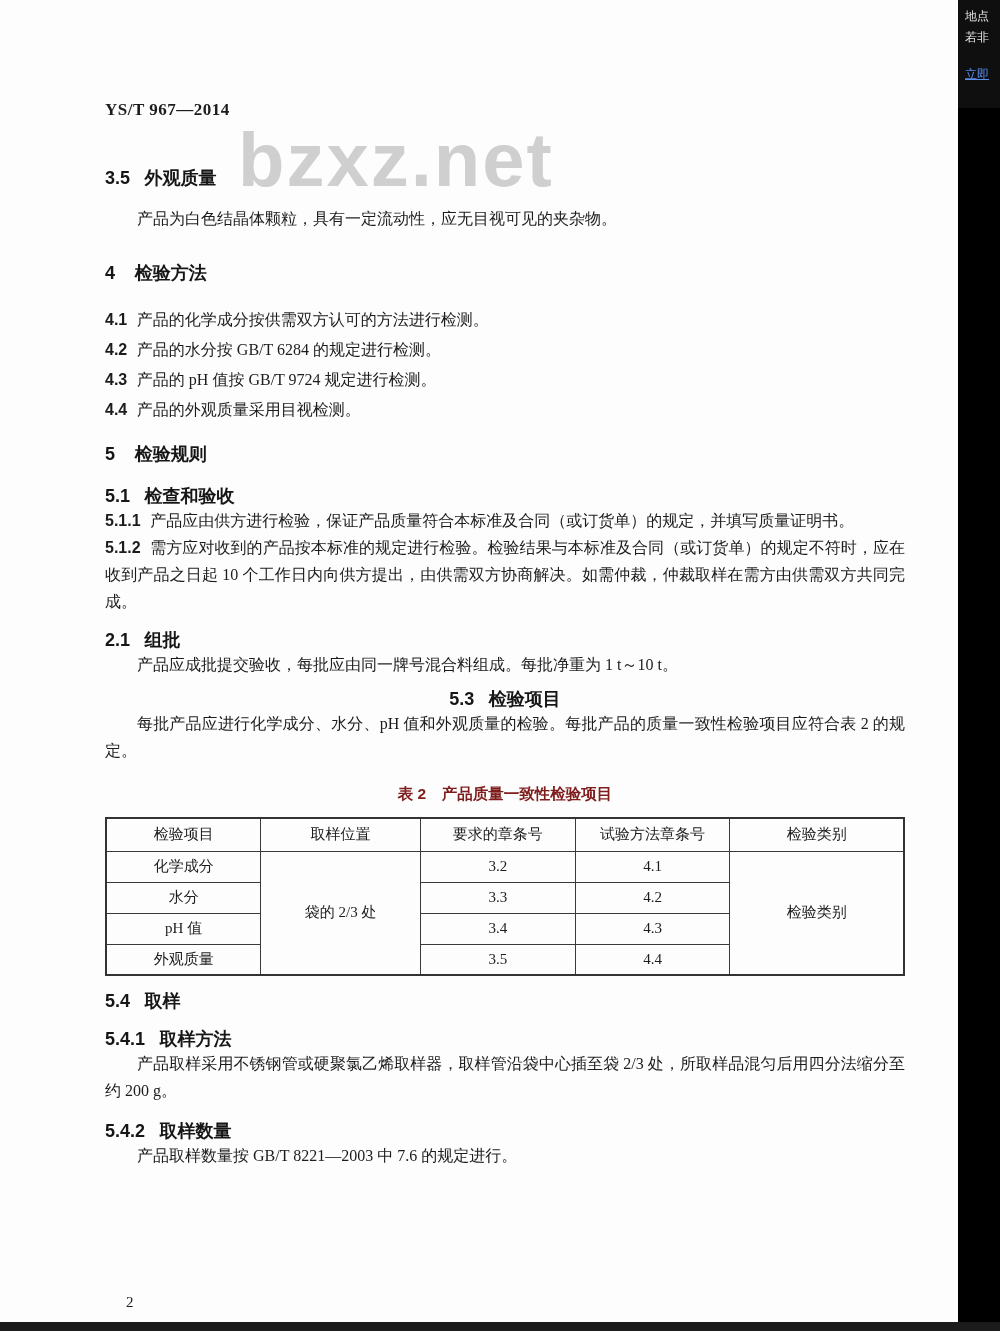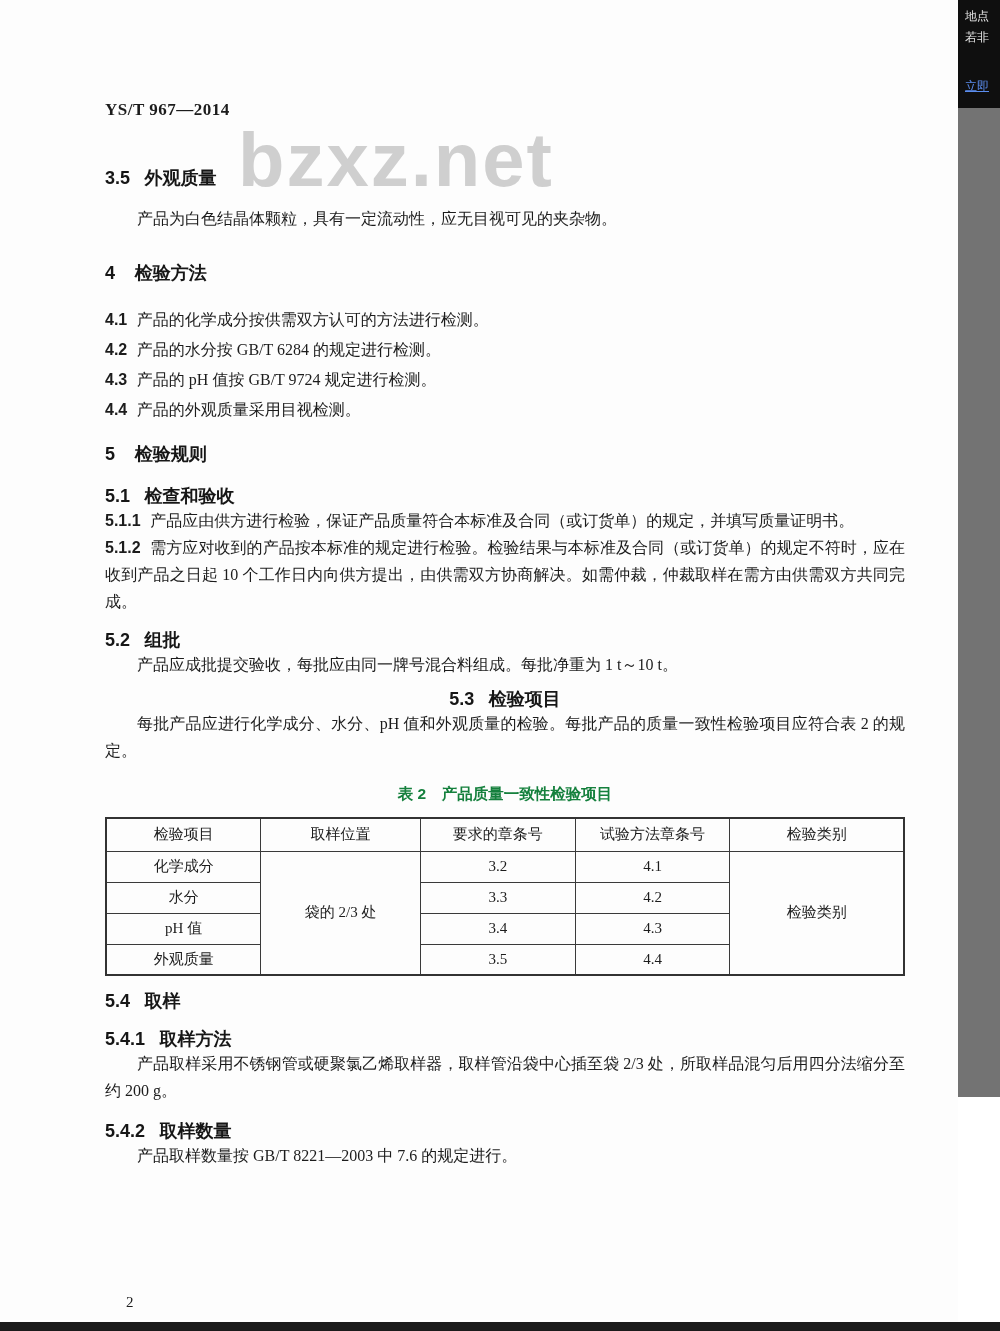--- a/index.html
+++ b/index.html
@@ -41,51 +41,51 @@
     font-family:"Liberation Sans", sans-serif;
     font-weight:bold;margin-right:0.6em;
   }
   .mt44{margin-top:44px;} .mt30{margin-top:30px;} .mt22{margin-top:22px;}
   .mt20{margin-top:20px;} .mt16{margin-top:16px;} .mt14{margin-top:14px;}
   .mt12{} .mt10{margin-top:10px;text-align:center;}
   .mt3{margin-top:3px;}
   .tbl-caption{
     text-align:center;margin-top:16px;
     font-family:"Liberation Sans", sans-serif;
-    font-weight:bold;font-size:15.5px;color:#15803d;
+    font-weight:bold;font-size:15.5px;color:#7f1d1d;
   }
   .tbl-caption .cap-label{margin-right:1em;}
   table.spec{
     width:100%;border-collapse:collapse;margin-top:10px;
     border:2px solid #333;
     font-size:15px;color:#1c1c1c;
   }
   table.spec th, table.spec td{
     border:1px solid #3a3a3a;text-align:center;
     font-weight:normal;padding:0 4px;
   }
   table.spec tr{height:31px;}
   table.spec tr.head-row{height:33px;}
   .page-number{
     position:absolute;left:126px;top:1294px;z-index:1;
     font-size:15px;color:#1c1c1c;
   }
   .side-strip{
-    position:absolute;right:0;top:0;width:42px;height:1097px;
-    background:#737373;z-index:3;overflow:hidden;
+    position:absolute;right:0;top:0;width:42px;height:1331px;
+    background:#000000;z-index:3;overflow:hidden;
   }
   .side-box{
     width:42px;height:108px;background:#0f0f0f;
     padding:6px 0 0 7px;box-sizing:border-box;
     font-family:"Liberation Sans", sans-serif;
     font-size:12px;line-height:21px;color:#e8e8e8;
     white-space:nowrap;
   }
   .side-link{
-    display:block;margin-top:28px;
+    display:block;margin-top:16px;
     color:#5b8def;text-decoration:underline;cursor:pointer;
     font-size:12px;
   }
   .bottom-bar{
     position:absolute;left:0;bottom:0;width:1000px;height:9px;
     background:#1b1b1b;z-index:4;
   }
 </style>
 </head>
 <body>
@@ -130,21 +130,21 @@
     </div>
 
     <div class="p-num mt12">
       <span class="num">5.1.1</span><span>产品应由供方进行检验，保证产品质量符合本标准及合同（或订货单）的规定，并填写质量证明书。</span>
     </div>
     <div class="p-num">
       <span class="num">5.1.2</span><span>需方应对收到的产品按本标准的规定进行检验。检验结果与本标准及合同（或订货单）的规定不符时，应在收到产品之日起 10 个工作日内向供方提出，由供需双方协商解决。如需仲裁，仲裁取样在需方由供需双方共同完成。</span>
     </div>
 
     <div class="h2 mt14">
-      <span class="num">5.2</span><span>组批</span>
+      <span class="num">2.1</span><span>组批</span>
     </div>
 
     <div class="p-indent mt12">产品应成批提交验收，每批应由同一牌号混合料组成。每批净重为 1 t～10 t。</div>
 
     <div class="h2 mt10">
       <span class="num">5.3</span><span>检验项目</span>
     </div>
 
     <div class="p-indent mt12">每批产品应进行化学成分、水分、pH 值和外观质量的检验。每批产品的质量一致性检验项目应符合表 2 的规定。</div>
 

